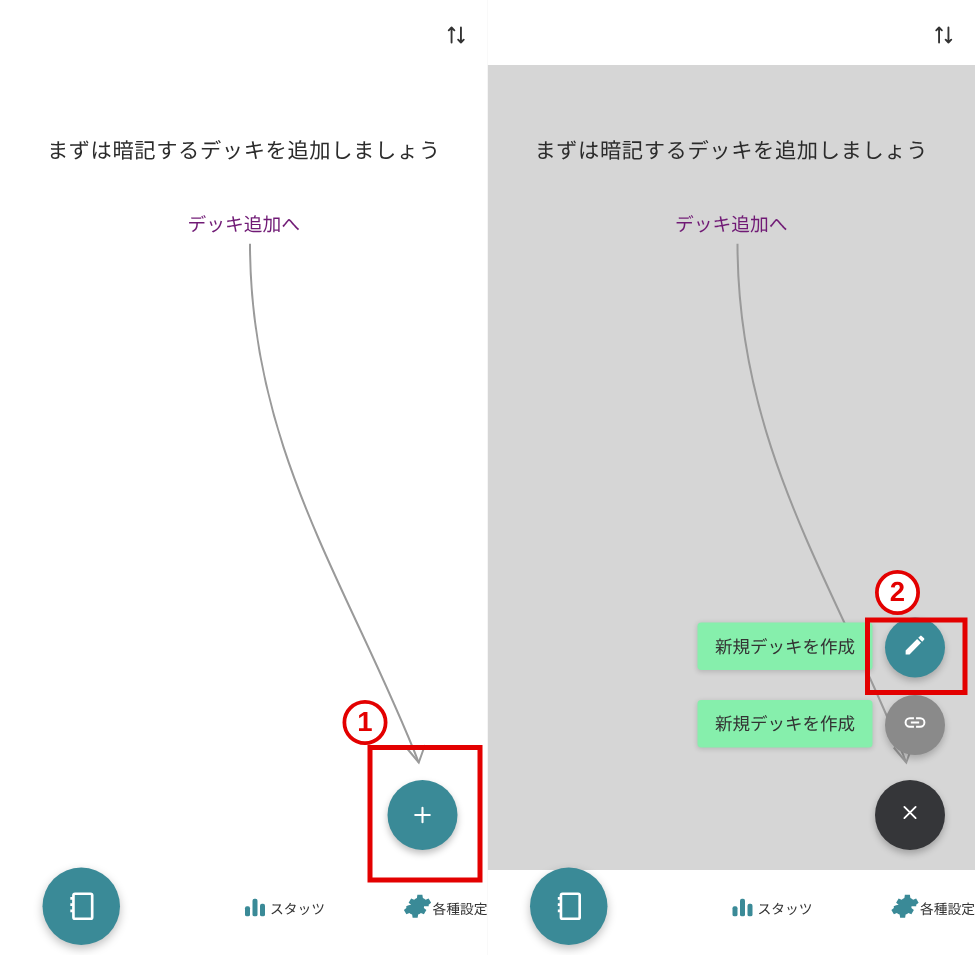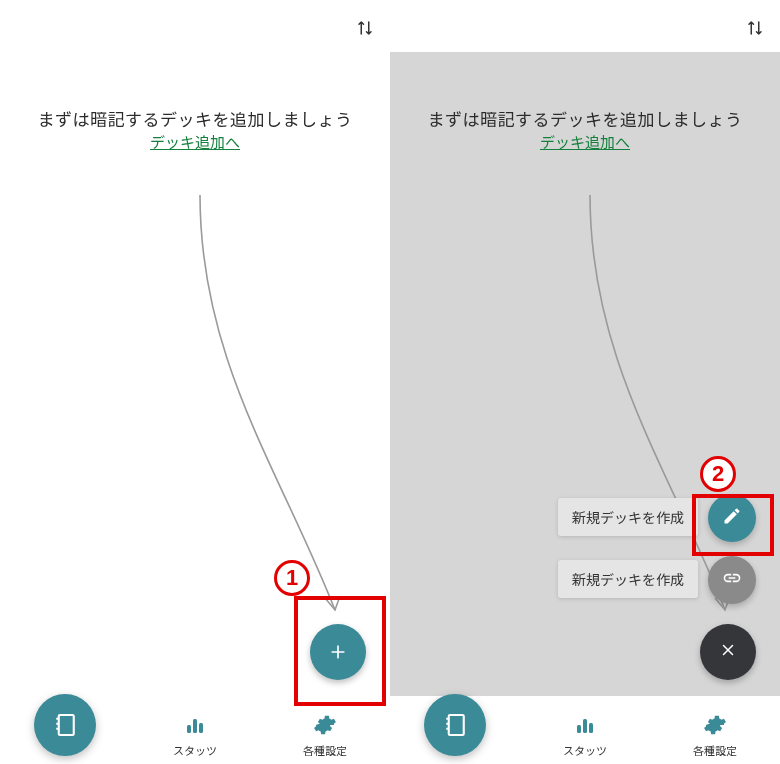--- a/index.html
+++ b/index.html
@@ -45,27 +45,27 @@
   .empty-state {
     position: absolute;
     top: 106px;
     left: 0; right: 0;
     text-align: center;
     z-index: 2;
   }
   .empty-title {
     font-size: 17px;
     color: #2b2b2b;
+    margin-bottom: 38px;
     font-weight: 400;
     letter-spacing: 0.5px;
   }
   .empty-sub {
     font-size: 15px;
-    color: #15803d;
-    text-decoration: underline;
+    color: #701a75;
   }
   .arrow-svg {
     position: absolute;
     top: 190px;
     left: 170px;
     width: 200px;
     height: 450px;
     z-index: 1;
     pointer-events: none;
   }
@@ -102,21 +102,21 @@
     justify-content: center;
     color: #fff;
     box-shadow: 0 3px 6px rgba(0,0,0,0.22);
     z-index: 4;
   }
   .fab-option.opt1 { bottom: 222px; background:#3a8a97; }
   .fab-option.opt2 { bottom: 160px; background:#8a8a8a; }
   .fab-label {
     position: absolute;
     right: 82px;
-    background: #e5e5e5;
+    background: #86efac;
     padding: 9px 14px;
     border-radius: 3px;
     font-size: 14px;
     color: #333;
     box-shadow: 0 1px 4px rgba(0,0,0,0.15);
     white-space: nowrap;
     z-index: 4;
   }
   .fab-label.lab1 { bottom: 228px; }
   .fab-label.lab2 { bottom: 166px; }
@@ -126,21 +126,21 @@
     position: absolute;
     bottom: 0; left: 0; right: 0;
     height: 68px;
     background: #ffffff;
     display: flex;
     z-index: 5;
   }
   .nav-item {
     flex: 1;
     display: flex;
-    flex-direction: column;
+    flex-direction: row;
     align-items: center;
     justify-content: flex-end;
     padding-bottom: 6px;
     gap: 0;
   }
   .nav-item .icon { color: #3a8a97; }
   .nav-item .nav-label { font-size: 11px; color: #333; }
   .nav-item.card {
     position: relative;
   }

